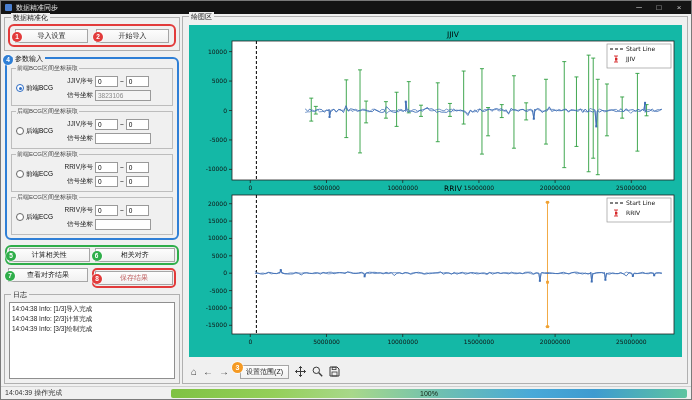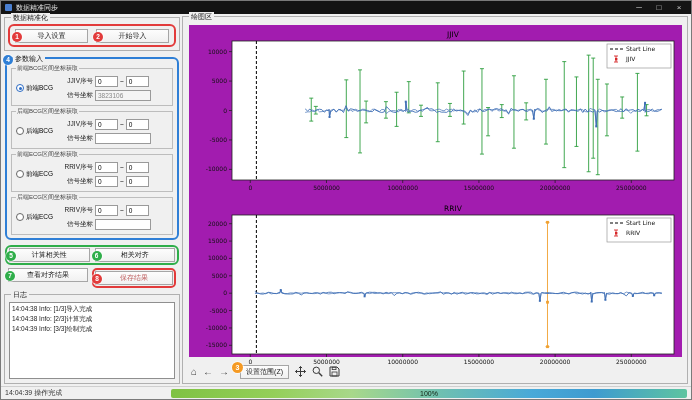--- a/index.html
+++ b/index.html
@@ -68,24 +68,24 @@
 .save-wrap .btn{flex:1}
 .save-btn{color:#c06060}
 
 
 .log-group{margin-top:6px;flex:1}
 .logbox{position:absolute;left:4px;right:4px;top:7px;bottom:4px;background:#fff;border:1px solid #8f8f8f;font-size:6.5px;line-height:10px;padding:1px 2px;color:#222;overflow:hidden}
 .log-line{white-space:nowrap}
 
 
 .plot-panel{position:absolute;left:181px;top:15px;right:3px;bottom:15px}
-.figure{position:absolute;left:6px;right:5px;top:8px;bottom:26px;background:#a21caf}
+.figure{position:absolute;left:6px;right:5px;top:8px;bottom:26px;background:#14b8a6}
 .chart{position:absolute;left:1px;right:1px;height:166px}
 #chart-jjiv{top:2px}
-#chart-rriv{top:176px}
+#chart-rriv{top:156px}
 .mpl-toolbar{position:absolute;left:8px;bottom:3px;height:17px;display:flex;align-items:center;gap:6px}
 .ticon{font-size:10px;color:#3a3a3a;line-height:11px;display:inline-flex;align-items:center}
 .set-range-wrap{position:relative;display:inline-flex;padding-left:5px}
 .sr-badge{position:absolute;left:-3px;top:-3px;width:11px;height:11px;line-height:11px;font-size:7px}
 .range-btn{height:14px;padding:0 5px}
 svg text{font-family:"DejaVu Sans",sans-serif}
 </style>
 </head>
 <body>
 

